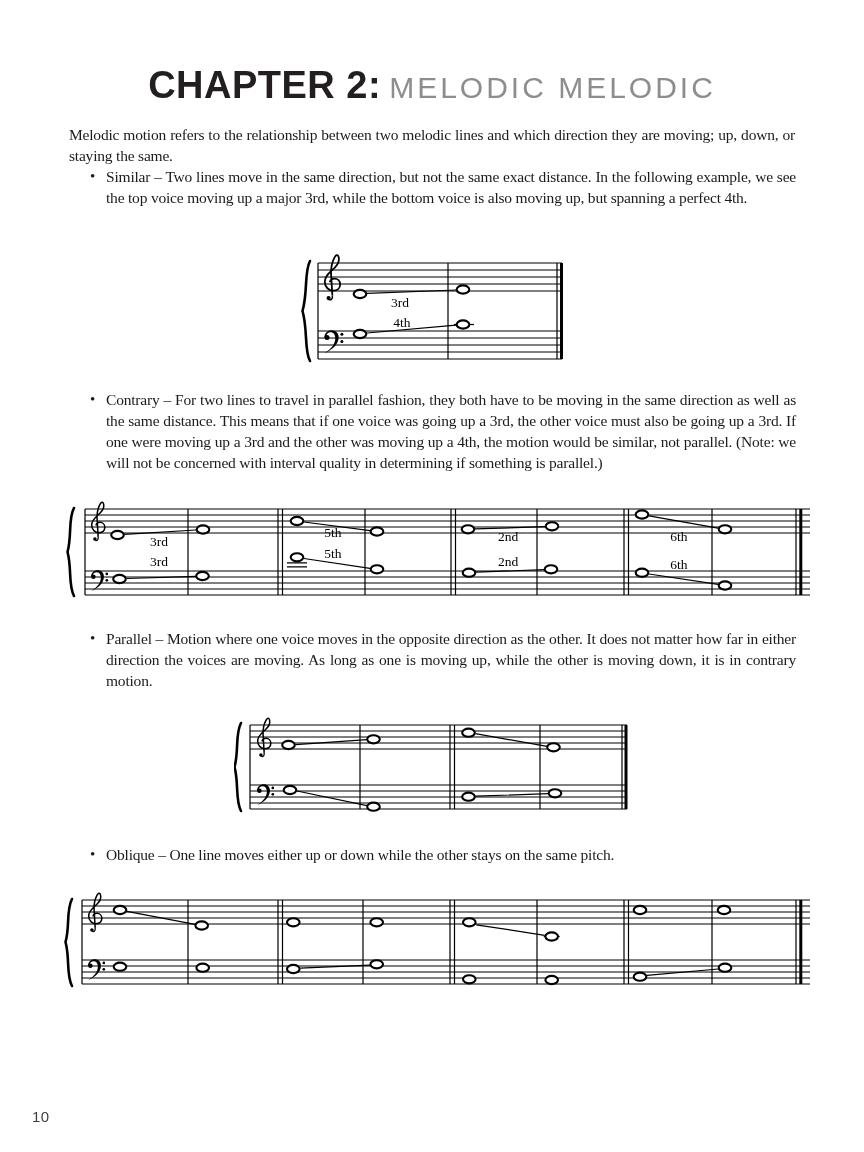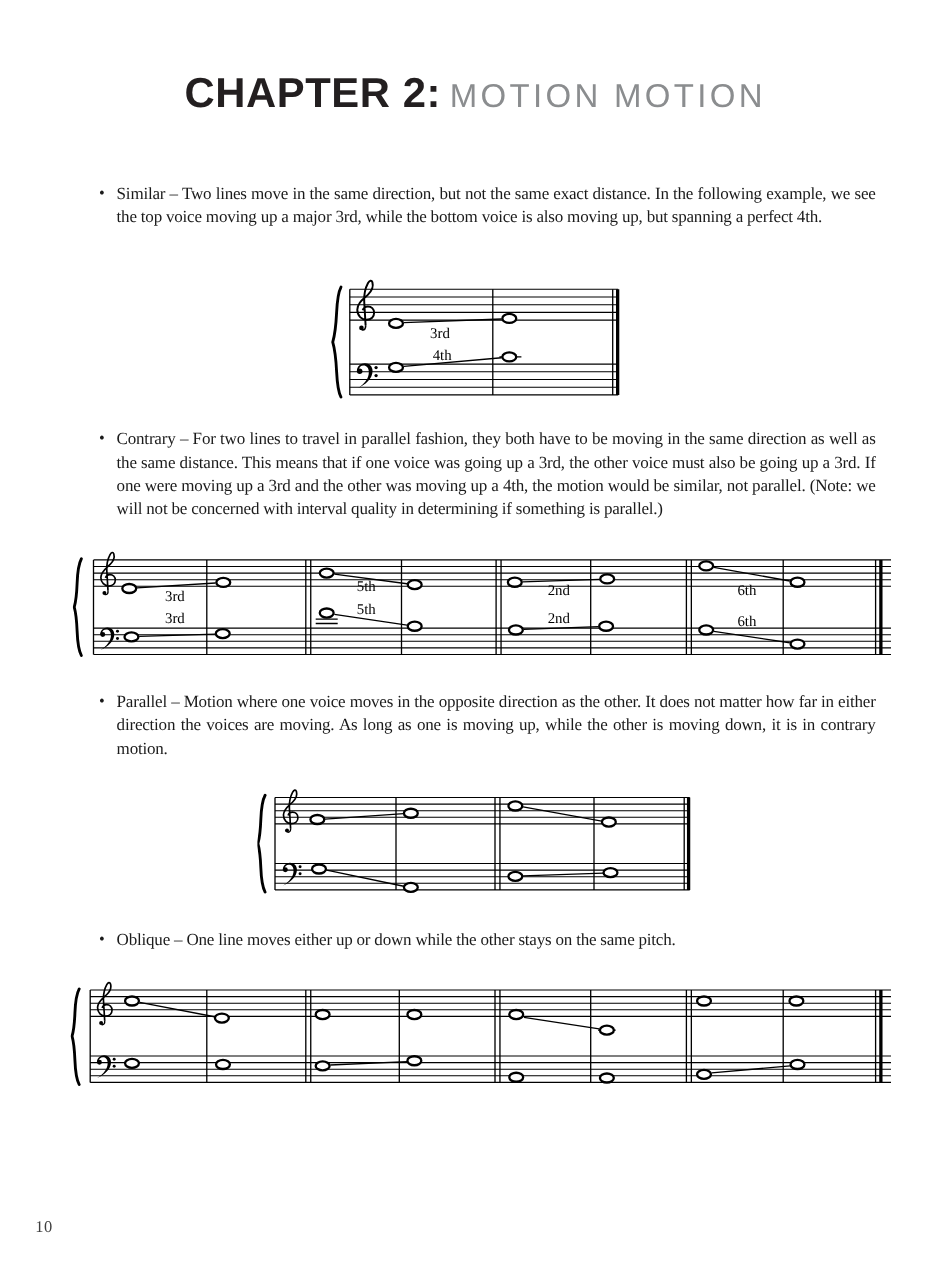--- a/index.html
+++ b/index.html
@@ -11,21 +11,21 @@
   .title .t2{font-weight:normal;font-size:30px;letter-spacing:3px;color:#8b8d8f;margin-left:8px;}
   .para{position:absolute;text-align:justify;font-size:15.5px;line-height:21px;letter-spacing:-0.2px;}
   .intro{left:69px;width:726px;top:108px;}
   .bullet{left:88px;width:708px;padding-left:18px;box-sizing:border-box;}
   .bullet .dot{position:absolute;left:2px;top:0;font-size:15px;}
   .term{font-weight:normal;}
   .b1{top:166px}.b2{top:389px}.b3{top:628px}.b4{top:844px}
   .mus{position:absolute;}
   .mus path,.mus line{stroke:#000;}
   text.ivl{font-family:"Liberation Serif",serif;font-size:13.5px;fill:#000;text-anchor:middle;}
-  .pagenum{position:absolute;left:32px;top:1108px;font-family:Liberation Serif, serif;
+  .pagenum{position:absolute;left:32px;top:1108px;font-family:Liberation Sans, sans-serif;
            font-size:15px;color:#3f3f3f;letter-spacing:0.5px;}
 </style>
 </head>
 <body>
 
 <div class="page">
 
   <svg width="0" height="0" style="position:absolute" aria-hidden="true">
     <defs>
       <g id="g-treble">
@@ -39,23 +39,24 @@
         <circle cx="10.9" cy="3.2" r="1.5" fill="#000"></circle>
         <circle cx="10.9" cy="10.4" r="1.5" fill="#000"></circle>
       </g>
       <g id="g-note">
         <ellipse rx="6.3" ry="4.1" fill="#fff" stroke="#000" stroke-width="2.1"></ellipse>
       </g>
     </defs>
   </svg>
 
   <div class="title">
-    <span class="t1">CHAPTER 2:</span><span class="t2">MOTION MOTION</span>
-  </div>
-
+    <span class="t1">CHAPTER 2:</span><span class="t2">MELODIC MELODIC</span>
+  </div>
+
+  <p class="para intro">Melodic motion refers to the relationship between two melodic lines and which direction they are moving; up, down, or staying the same.</p>
 
   <div class="para bullet b1">
     <span class="dot">•</span>
     <span class="term">Similar</span>
     <span>– Two lines move in the same direction, but not the same exact distance. In the following example, we see the top voice moving up a major 3rd, while the bottom voice is also moving up, but spanning a perfect 4th.</span>
   </div>
 
   <svg class="mus" style="left:300px;top:246px" width="270" height="126" viewBox="0 0 270 126">
     <g>
       <path d="M10,15 C4,26 8,46 2.5,65 C8,84 4,104 10,115" fill="none" stroke-width="2.6" stroke-linecap="round"></path>

